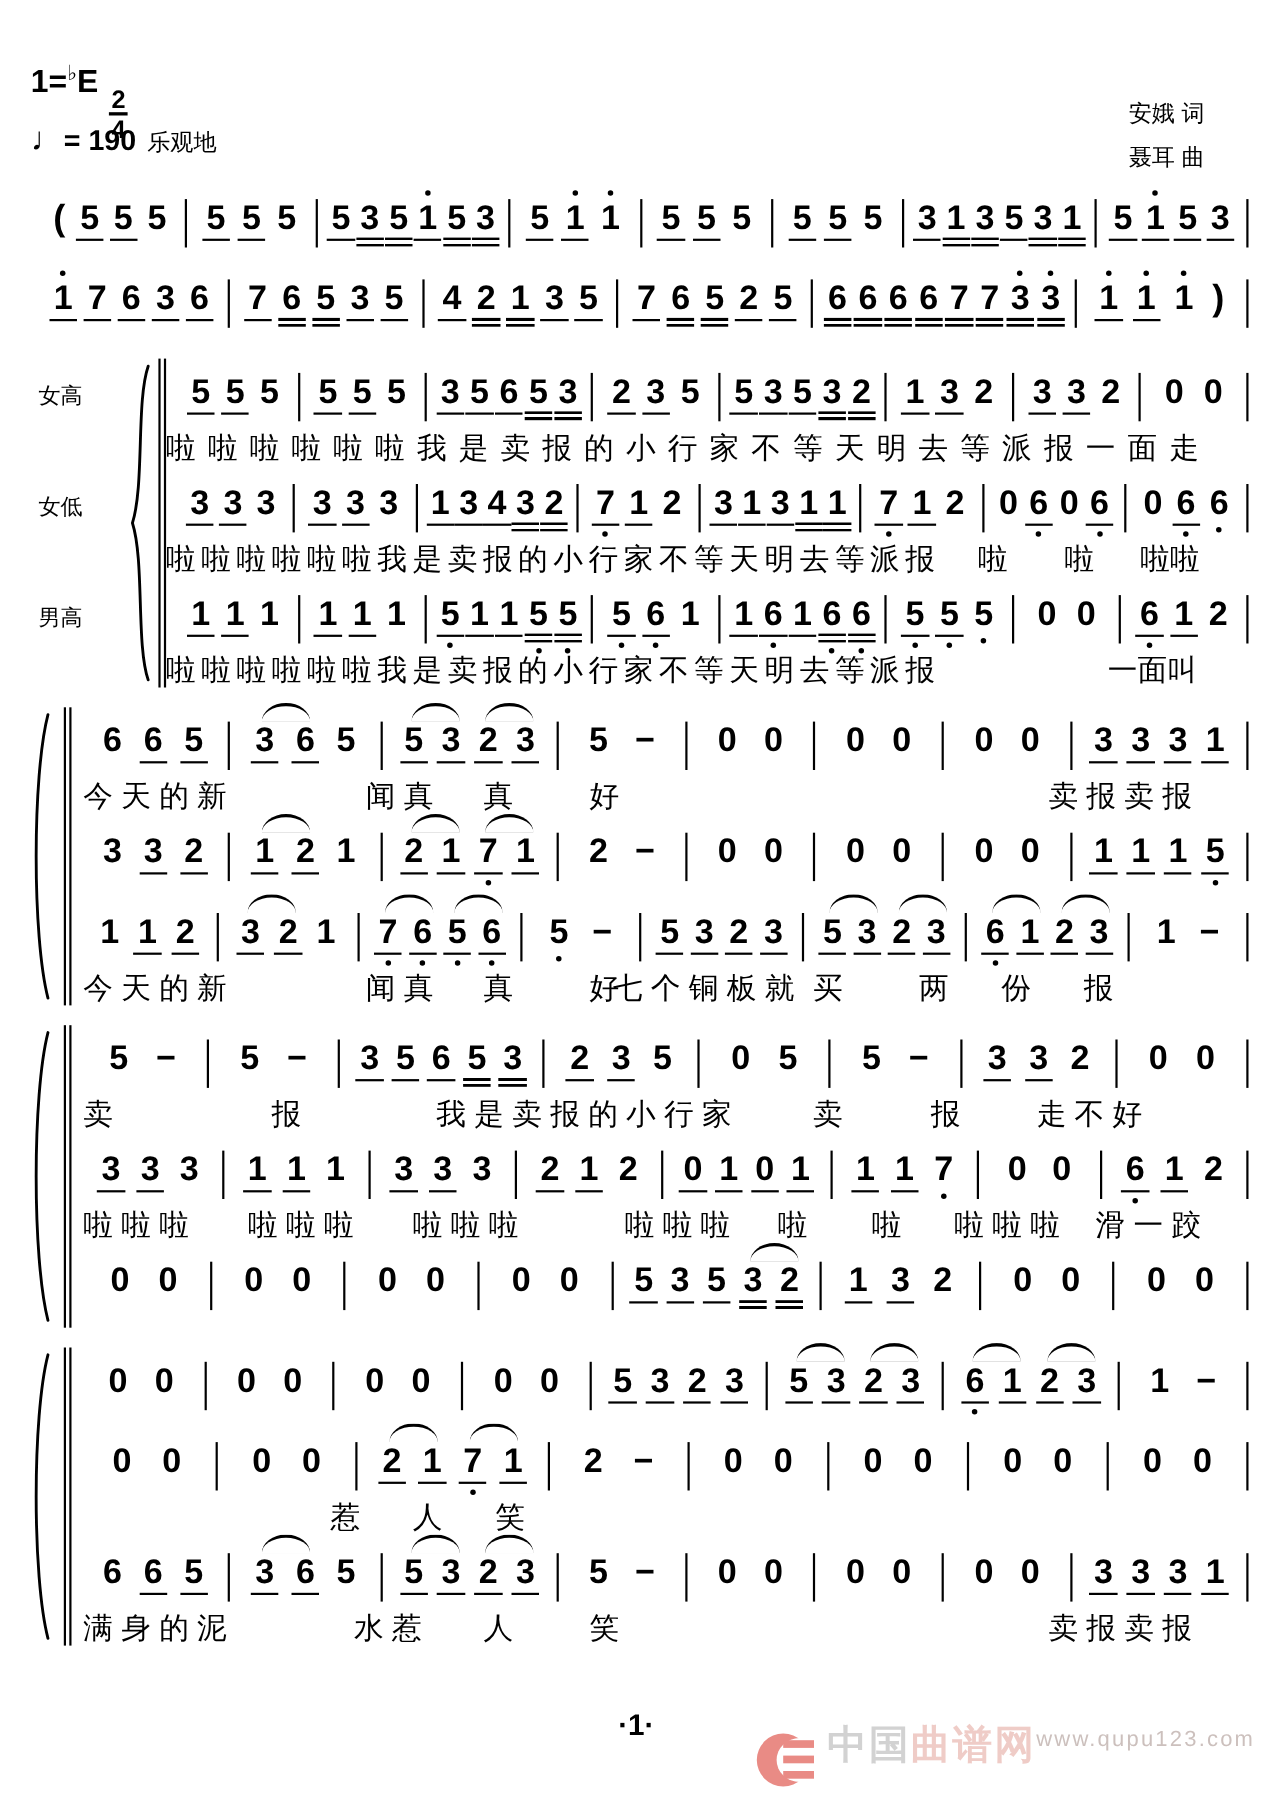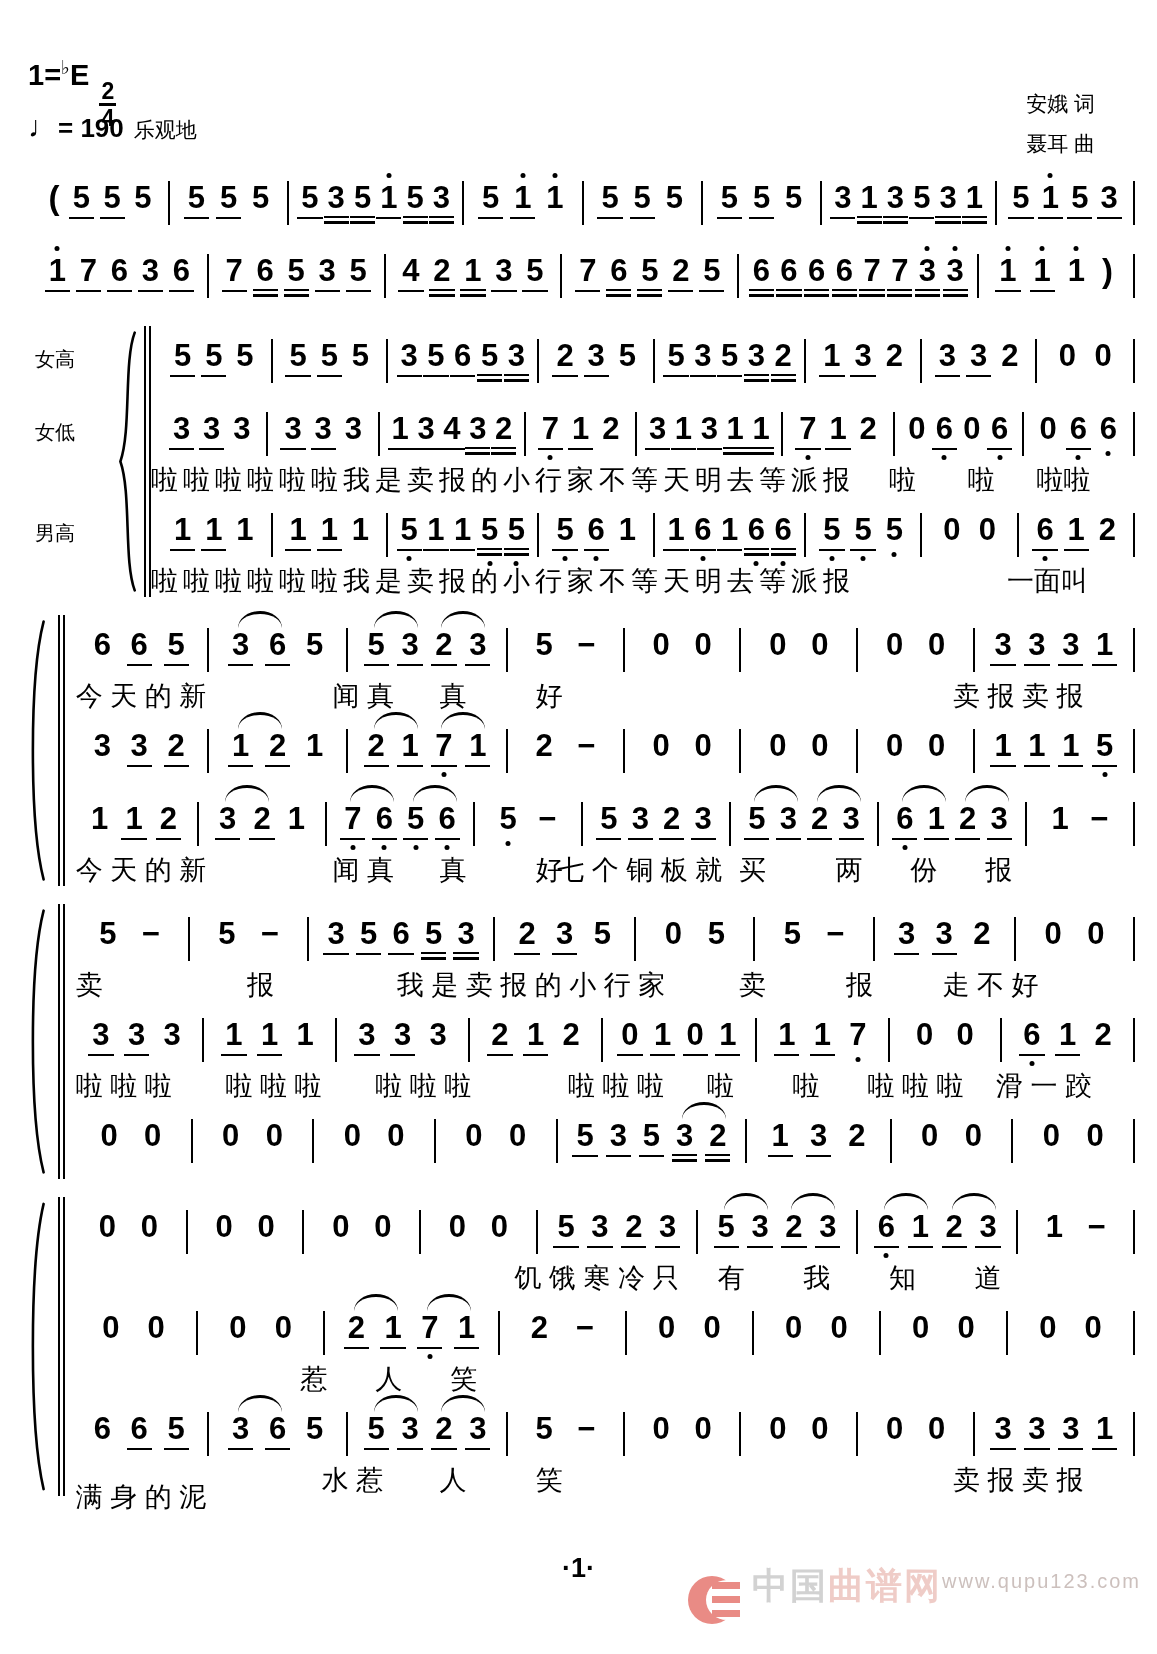--- a/index.html
+++ b/index.html
@@ -250,20 +250,23 @@
                 <span class="note">2</span>
               </div>
               <i class="barline"></i>
               <div class="bar" style="flex-grow: 5;">
                 <span class="note">0</span>
                 <span class="note">0</span>
               </div>
               <i class="barline"></i>
             </div>
           </div>
+          <div class="lyricsrow">
+            <span style="left: 0%; letter-spacing: 11px;">啦啦啦啦啦啦我是卖报的小行家不等天明去等派报一面走</span>
+          </div>
           <div class="vline">
             <div class="vlabel">女低</div>
             <div class="notesrow">
               <div class="bar" style="flex-grow: 6;">
                 <span class="note u1">3</span>
                 <span class="note u1">3</span>
                 <span class="note">3</span>
               </div>
               <i class="barline"></i>
               <div class="bar" style="flex-grow: 6;">
@@ -784,27 +787,20 @@
                 <span class="note u1">3</span>
               </div>
               <i class="barline"></i>
               <div class="bar" style="flex-grow: 5;">
                 <span class="note">1</span>
                 <span class="note">−</span>
               </div>
               <i class="barline"></i>
             </div>
           </div>
-          <div class="lyricsrow">
-            <span style="left: 42%;">饥 饿 寒 冷 只</span>
-            <span style="left: 61%;">有</span>
-            <span style="left: 69%;">我</span>
-            <span style="left: 77%;">知</span>
-            <span style="left: 85%;">道</span>
-          </div>
           <div class="vline">
             <div class="notesrow">
               <div class="bar" style="flex-grow: 5;">
                 <span class="note">0</span>
                 <span class="note">0</span>
               </div>
               <i class="barline"></i>
               <div class="bar" style="flex-grow: 5;">
                 <span class="note">0</span>
                 <span class="note">0</span>
@@ -893,21 +889,21 @@
               <div class="bar" style="flex-grow: 7;">
                 <span class="note u1">3</span>
                 <span class="note u1">3</span>
                 <span class="note u1">3</span>
                 <span class="note u1">1</span>
               </div>
               <i class="barline"></i>
             </div>
           </div>
           <div class="lyricsrow">
-            <span style="left: 1%; margin-top: 17px;">满 身 的 泥</span>
+            <span style="left: 1%;">满 身 的 泥</span>
             <span style="left: 24%;">水 惹</span>
             <span style="left: 35%;">人</span>
             <span style="left: 44%;">笑</span>
             <span style="left: 83%;">卖 报 卖 报</span>
           </div>
         </div>
       </section>
     </div>
 
   <div class="pagenum">·1·</div>

